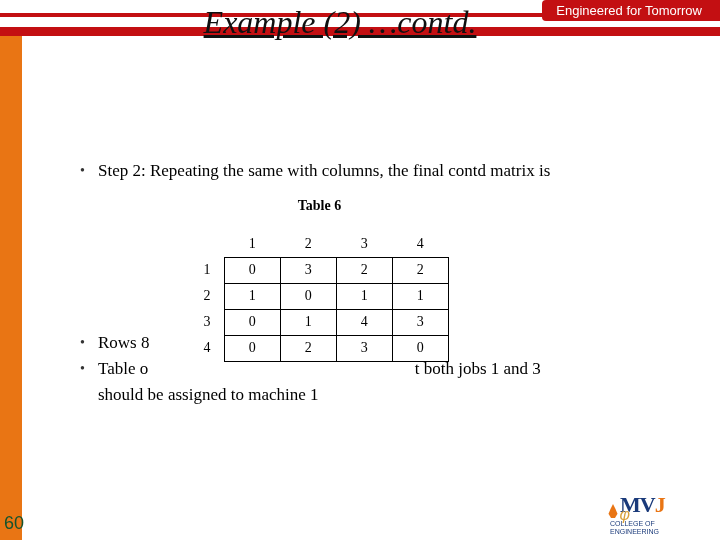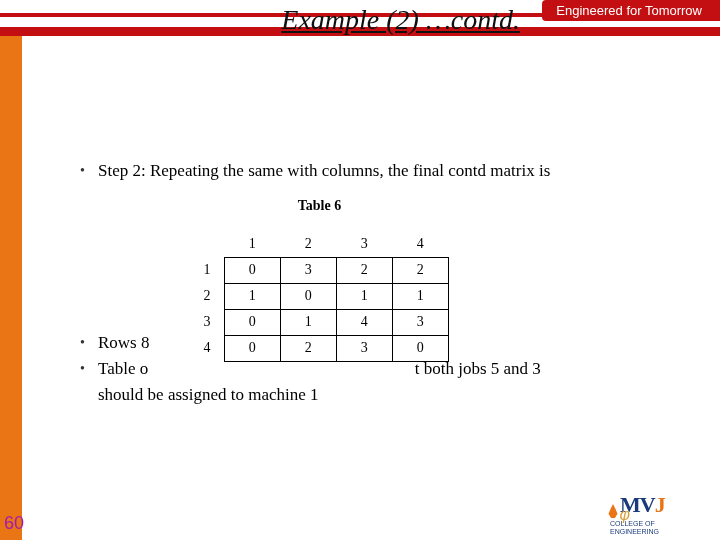--- a/index.html
+++ b/index.html
@@ -15,22 +15,22 @@
   .engineered {
     position: absolute; right: 0; top: 0; height: 21px; padding: 2px 18px 2px 14px;
     background: #c30f12; color: #fff; font-family: Arial, Helvetica, sans-serif;
     font-size: 13px; display: flex; align-items: center; border-radius: 4px 0 0 4px;
   }
   .red-bar { position: absolute; left: 0; top: 27px; width: 720px; height: 9px; background: #c30f12; }
 
   .side-orange { position: absolute; left: 0; top: 0; width: 22px; height: 540px; background: #e97514; }
 
   .title-box {
-    position: absolute; top: 4px; left: 160px; width: 360px; text-align: right;
-    font-style: italic; font-size: 28px; color: #101010; text-decoration: underline;
+    position: absolute; top: 4px; left: 160px; width: 360px; text-align: center;
+    font-style: italic; font-size: 32px; color: #101010; text-decoration: underline;
     z-index: 2;
   }
 
   .body { position: absolute; left: 80px; top: 160px; width: 600px; }
   .bullet-row { display: flex; align-items: flex-start; margin-bottom: 4px; }
   .bullet-dot { width: 18px; flex: 0 0 18px; color: #333; font-size: 14px; line-height: 22px; }
   .bullet-text { font-size: 17px; line-height: 22px; }
   .gap { height: 146px; }
 
   
@@ -40,21 +40,21 @@
     z-index: 5;
   }
   .table-caption { font-weight: bold; margin-bottom: 17px; font-size: 14px; }
   .cost-table { border-collapse: collapse; margin: 0 auto; }
   .cost-table td, .cost-table th { width: 56px; height: 26px; font-weight: normal; }
   .cost-table .hdr td { border: none; }
   .cost-table .rowlabel { border: none; width: 34px; }
   .cost-table .cell { border: 1px solid #000; }
 
   .page-num {
-    position: absolute; left: 4px; bottom: 6px; color: #a21caf; font-family: Arial, sans-serif;
+    position: absolute; left: 4px; bottom: 6px; color: #14532d; font-family: Arial, sans-serif;
     font-size: 18px; z-index: 6;
   }
 
   .logo {
     position: absolute; right: 12px; bottom: 8px; width: 100px; height: 40px;
     font-family: Arial, Helvetica, sans-serif; color: #1a3a7a; text-align: left;
   }
   .logo .mv { font-size: 22px; font-weight: bold; letter-spacing: -1px; font-family: Liberation Serif, serif; }
   .logo .mv .j { color: #e97514; position: relative; }
   .logo .sub { font-size: 7px; line-height: 8px; color: #1a3a7a; display: inline-block; vertical-align: bottom; margin-left: 2px; }
@@ -94,21 +94,21 @@
     <div class="bullet-row">
       <div class="bullet-dot">•</div>
       <div class="bullet-text">Rows 8</div>
     </div>
 
     <div class="bullet-row">
       <div class="bullet-dot">•</div>
       <div class="bullet-text" style="width:560px;">
         <span>Table o</span>
         <span style="display:inline-block; width:258px;"></span>
-        <span>t both jobs 5 and 3</span>
+        <span>t both jobs 1 and 3</span>
       </div>
     </div>
     <div class="bullet-row">
       <div class="bullet-dot"></div>
       <div class="bullet-text">should be assigned to machine 1</div>
     </div>
   </div>
 
   <div class="table-wrap">
     <div class="table-caption">Table 6</div>

